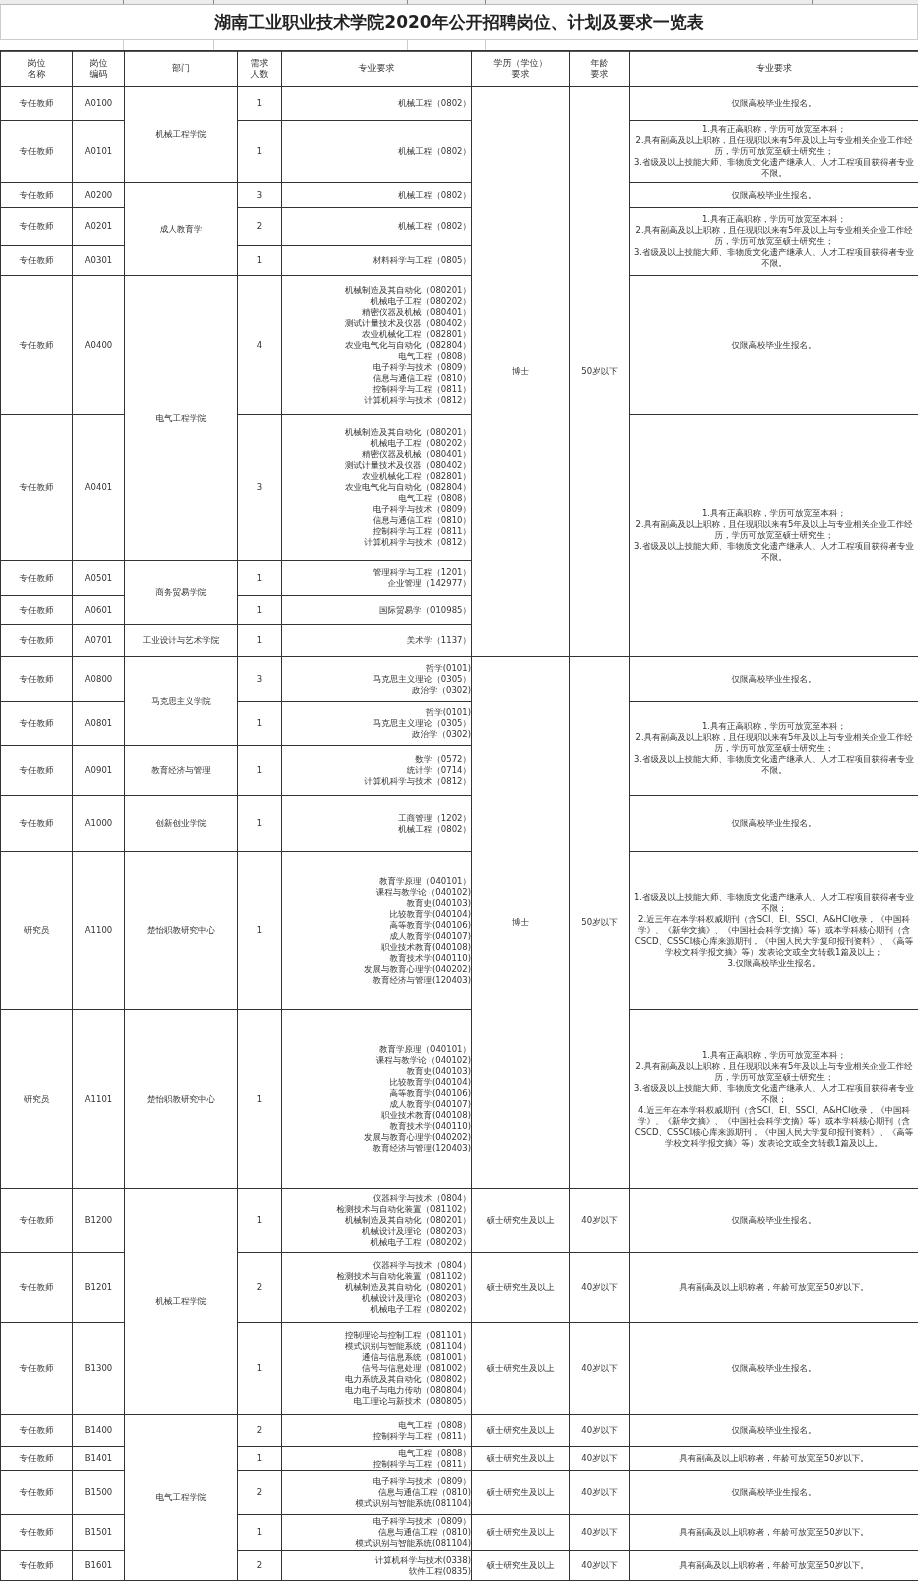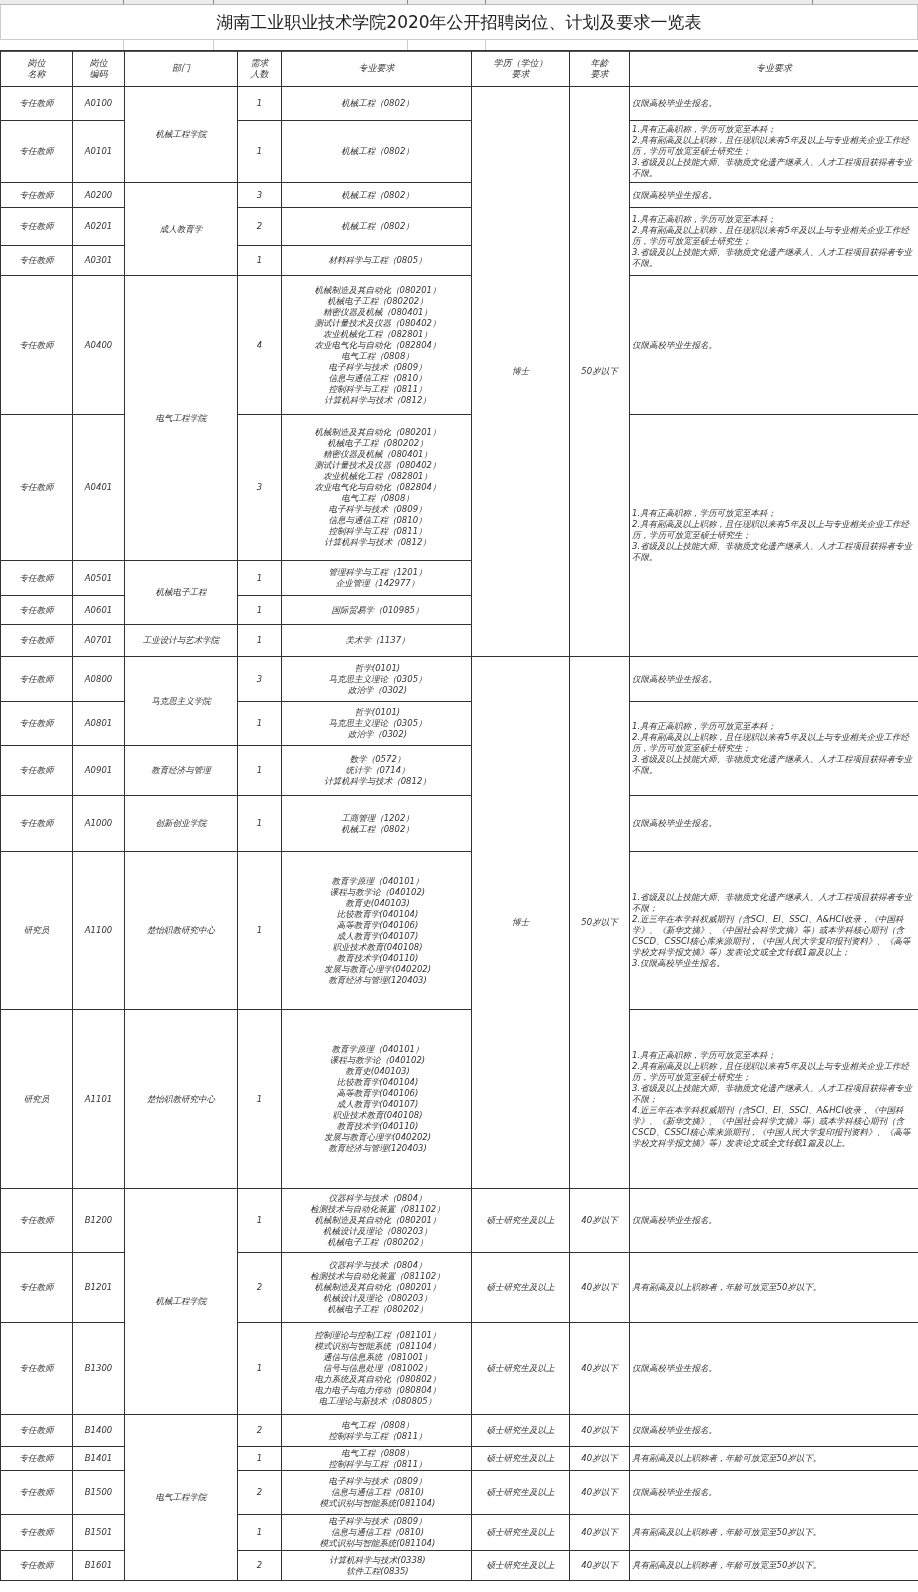--- a/index.html
+++ b/index.html
@@ -1,29 +1,29 @@
 <!DOCTYPE html>
 <html><head>
 <meta charset="utf-8">
 <style>
   html, body { margin: 0; padding: 0; background: #ffffff; }
   body { width: 918px; height: 1592px; overflow: hidden; position: relative;
          font-family: "DejaVu Sans", "Liberation Sans", sans-serif; color: #333; }
   .topstrip { position: absolute; left: 0; top: 0; width: 918px; height: 4px; background: #ececec; border-bottom: 1px solid #bbb; }
   .topstrip span { position: absolute; top: 0; width: 1px; height: 4px; background: #888; }
   .title-row { position: absolute; left: 0; top: 5px; width: 916px; height: 34px; border: 1px solid #ccc; border-top: none;
-               display: flex; align-items: center; justify-content: center; font-size: 17px; color: #222; }
+               display: flex; align-items: center; justify-content: center; font-size: 17px; color: #222; font-weight: bold; }
   .gap-row { position: absolute; left: 0; top: 40px; width: 918px; height: 10px; border-bottom: 2px solid #555; background: #fff; }
   .gap-row span { position: absolute; top: 0; width: 1px; height: 10px; background: #ccc; }
-  table.grid { position: absolute; left: 0; top: 50px; border-collapse: collapse; table-layout: fixed; width: 918px; font-style: italic; }
+  table.grid { position: absolute; left: 0; top: 50px; border-collapse: collapse; table-layout: fixed; width: 918px; }
   table.grid td, table.grid th { border: 1.5px solid #333; font-size: 8.5px; line-height: 11px; color: #333; font-weight: normal; padding: 0; overflow: hidden; }
   table.grid th { text-align: center; vertical-align: middle; font-size: 9px; line-height: 11px; }
   .c { text-align: center; vertical-align: middle; }
-  .l { text-align: center; vertical-align: middle; padding-left: 2px !important; white-space: pre-line; }
-  .lw { text-align: left; vertical-align: middle; padding-left: 2px !important; padding-right: 2px !important; white-space: pre-line; margin-top: 20px; }
+  .l { text-align: right; vertical-align: middle; padding-left: 2px !important; white-space: pre-line; }
+  .lw { text-align: center; vertical-align: middle; padding-left: 2px !important; padding-right: 2px !important; white-space: pre-line; margin-top: 20px; }
   .head-line { display: block; }
 </style>
 </head>
 <body>
 
 <div class="topstrip">
   <span style="left:123px"></span>
     <span style="left:213px"></span>
     <span style="left:407px"></span>
     <span style="left:485px"></span>
@@ -159,21 +159,21 @@
 控制科学与工程（0811）
 计算机科学与技术（0812）</td>
       <td class="lw" rowspan="4">1.具有正高职称，学历可放宽至本科；
 2.具有副高及以上职称，且任现职以来有5年及以上与专业相关企业工作经历，学历可放宽至硕士研究生；
 3.省级及以上技能大师、非物质文化遗产继承人、人才工程项目获得者专业不限。</td>
     </tr>
 
     <tr style="height:35px">
       <td class="c">专任教师</td>
       <td class="c">A0501</td>
-      <td class="c" rowspan="2">机械电子工程</td>
+      <td class="c" rowspan="2">商务贸易学院</td>
       <td class="c">1</td>
       <td class="l">管理科学与工程（1201）
 企业管理（142977）</td>
     </tr>
 
     <tr style="height:29px">
       <td class="c">专任教师</td>
       <td class="c">A0601</td>
       <td class="c">1</td>
       <td class="l">国际贸易学（010985）</td>

